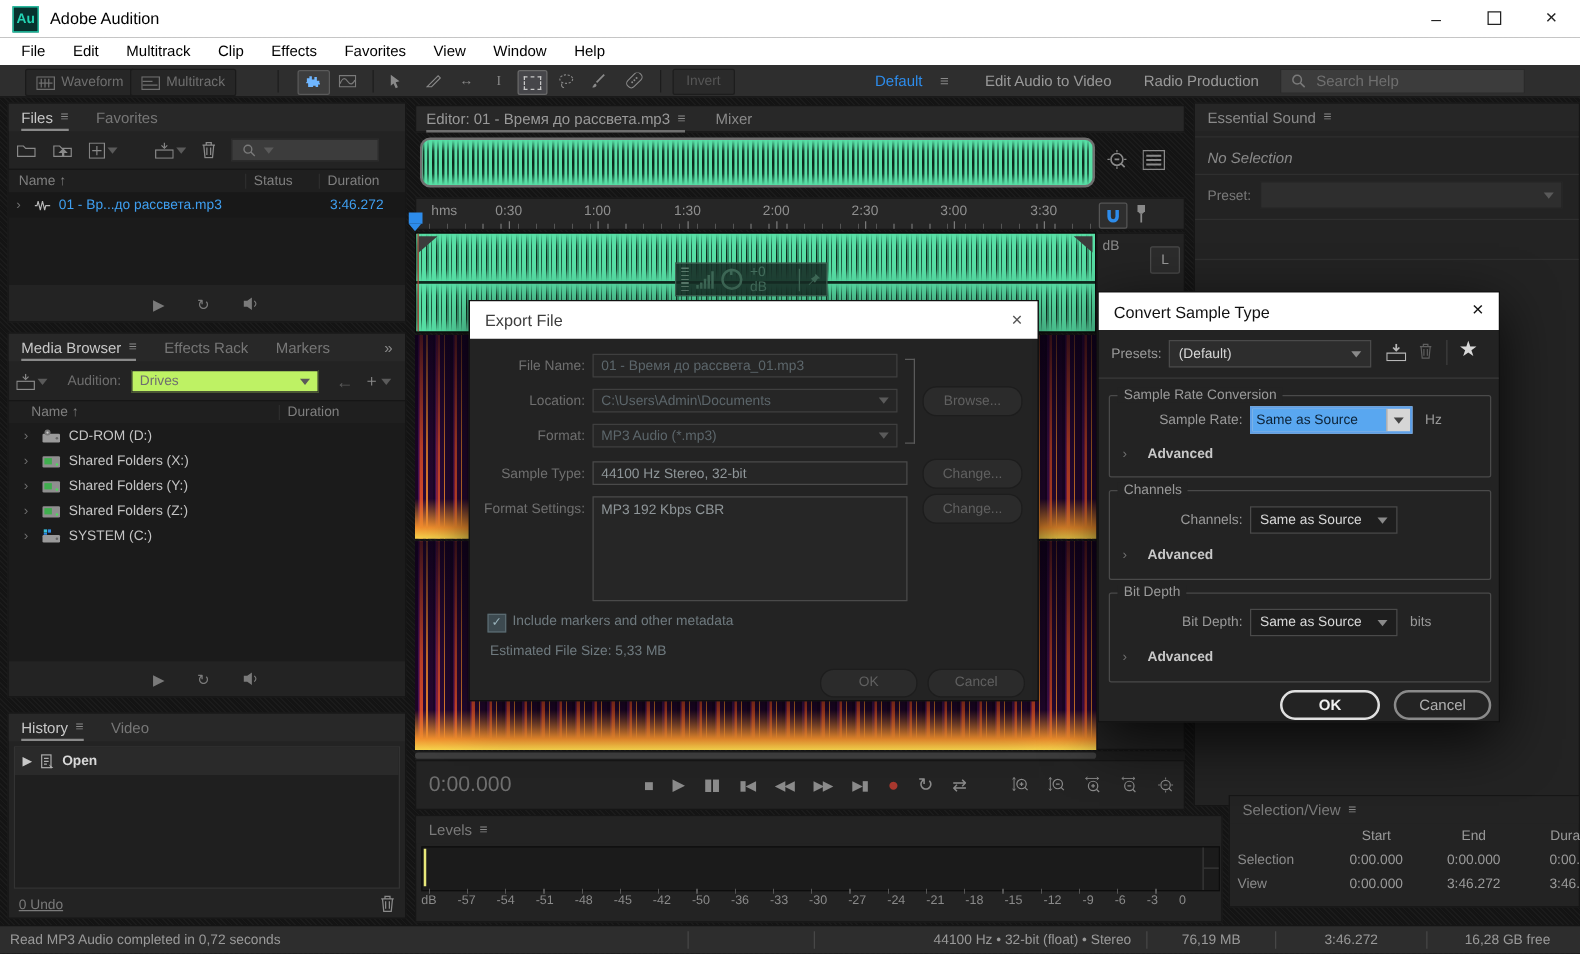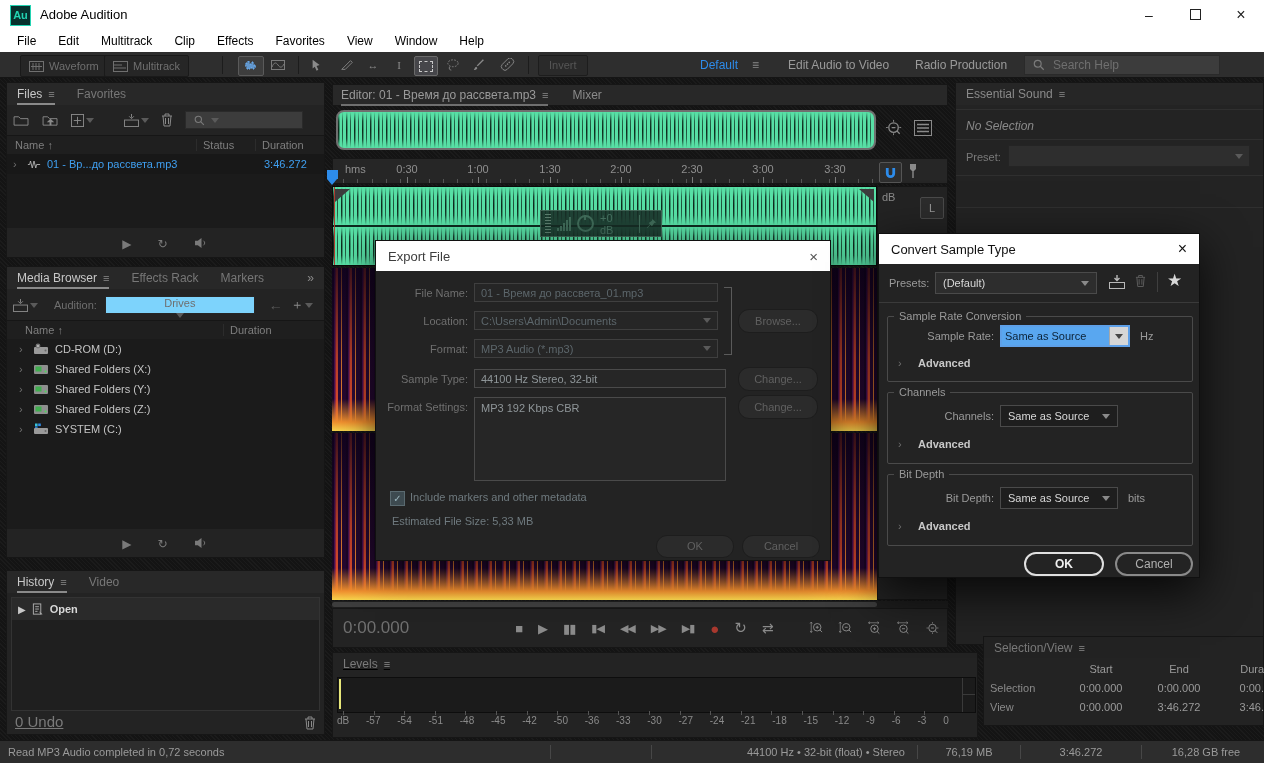--- a/index.html
+++ b/index.html
@@ -72,21 +72,21 @@
         #2c0a36 6px,#2c0a36 9px,#e07c2e 9px,#e07c2e 10px,
         #240830 10px,#240830 14px);}
   .hud{position:absolute;left:540px;top:210px;width:122px;height:27px;background:rgba(24,44,37,.88);border:1px solid rgba(96,138,120,.55);display:flex;align-items:center;gap:6px;padding:0 4px;box-sizing:border-box;color:#46705f;font-size:11px;}
   .grip{width:6px;height:19px;background:repeating-linear-gradient(#5c7d6e 0 1px,transparent 1px 3px);}
   .knob{width:13px;height:13px;border:2px solid #3f6a58;border-radius:50%;position:relative;}
   .knob::after{content:"";position:absolute;left:5px;top:-2px;width:2px;height:5px;background:#3f6a58;}
   .rampbars{display:flex;align-items:flex-end;gap:1px;}
   .rampbars i{display:block;width:2px;background:#3f6a58;}
   .transport{position:absolute;left:332px;top:608px;width:616px;height:40px;background:#232323;border:1px solid #161616;box-sizing:border-box;display:flex;align-items:center;}
   .tbtn{color:#8a8a8a;font-size:13px;margin:0 8px;letter-spacing:-1px;}
-  .levels{position:absolute;left:332px;top:652px;width:646px;height:86px;background:#232323;border:1px solid #161616;box-sizing:border-box;text-decoration:underline;}
+  .levels{position:absolute;left:332px;top:652px;width:646px;height:86px;background:#232323;border:1px solid #161616;box-sizing:border-box;}
   .meter{position:absolute;left:4px;top:24px;width:637px;height:34px;background:#1b1b1b;border:1px solid #0d0d0d;}
   .dbrow{position:absolute;left:4px;top:62px;width:612px;display:flex;justify-content:space-between;color:#8a8a8a;font-size:10px;}
   .dbticks{position:absolute;left:10px;top:58px;width:600px;height:4px;background:repeating-linear-gradient(90deg,#555 0 1px,transparent 1px 30.6px);}
   
   .hr{position:absolute;left:0;right:0;height:1px;background:#2f2f2f;}
   .selgrid{position:absolute;left:6px;top:26px;display:grid;grid-template-columns:72px 78px 78px 86px;row-gap:7px;font-size:11px;color:#8a8a8a;}
   .selgrid .num{color:#9a9a9a;text-align:center;}
   
   .statusbar{position:absolute;left:0;top:740px;width:1264px;height:23px;background:#2d2d2d;border-top:1px solid #151515;display:flex;align-items:center;font-size:11px;color:#9a9a9a;box-sizing:border-box;}
   .ssep{width:1px;height:14px;background:#474747;}
@@ -286,21 +286,21 @@
     </div>
     <div class="abs" style="left:6px;top:27px;height:22px;display:flex;align-items:center;gap:8px;width:306px;">
       <span style="display:flex;align-items:center;gap:2px;">
         <svg class="svgic" width="15" height="13" viewBox="0 0 16 14">
             <rect x="0.5" y="6.5" width="15" height="7" fill="none" stroke="#8a8a8a"></rect>
             <path d="M8 0v4M5.5 2.5L8 5l2.5-2.5" stroke="#8a8a8a" fill="none"></path>
           </svg>
           <span class="car dim"></span>
       </span>
       <span style="color:#6f6f6f;font-size:11px;margin-left:8px;">Audition:</span>
-      <span class="dfield" style="position:static;width:150px;height:18px;background:#7dd3fc;border-color:#262626;color:#6f6f6f;flex-direction:column;">
+      <span class="dfield" style="position:static;width:150px;height:18px;background:#bef264;border-color:#262626;color:#6f6f6f;">
         <span>Drives</span>
           <span class="car dim"></span>
       </span>
       <span style="color:#5a5a5a;font-size:14px;margin-left:6px;">←</span>
       <span style="display:flex;align-items:center;gap:1px;color:#8a8a8a;font-size:13px;">＋<span class="car dim"></span></span>
     </div>
     <div class="colhdr" style="top:53px;">
       <span style="padding-left:18px;flex:1;"><span>Name</span> <span>↑</span></span>
       <span style="width:94px;border-left:1px solid #2c2c2c;padding-left:6px;">Duration</span>
     </div>
@@ -376,21 +376,21 @@
       <div class="listrow" style="height:22px;background:#2a2a2a;color:#d8d8d8;font-weight:bold;">
         <span style="color:#c8c8c8;font-size:10px;">▶</span>
         <svg class="svgic" width="12" height="13" viewBox="0 0 12 14">
             <rect x="1" y="1" width="8" height="11" fill="none" stroke="#b0b0b0"></rect>
             <path d="M3 4h4M3 6.5h4M3 9h2.5" stroke="#b0b0b0"></path>
             <path d="M7 9l4 3-2 .5z" fill="#b0b0b0"></path>
           </svg>
         <span>Open</span>
       </div>
     </div>
-    <div class="abs" style="left:8px;bottom:4px;font-size:15px;color:#7a7a7a;text-decoration:underline;">0 Undo</div>
+    <div class="abs" style="left:8px;bottom:4px;font-size:11px;color:#7a7a7a;text-decoration:underline;">0 Undo</div>
     <svg class="svgic abs" style="right:8px;bottom:4px;" width="12" height="14" viewBox="0 0 12 14">
         <path d="M1 3h10M4 3V1h4v2M2 3l1 10h6l1-10" fill="none" stroke="#8a8a8a"></path>
         <path d="M4.5 5v6M7.5 5v6" stroke="#8a8a8a"></path>
       </svg>
   </div>
 
   <div class="etabbar">
     <span class="ptab active" style="box-shadow:inset 0 -2px 0 #6f6f6f;color:#9a9a9a;">
       <span>Editor: 01 - Время до рассвета.mp3</span>
       <span class="ham">≡</span>

